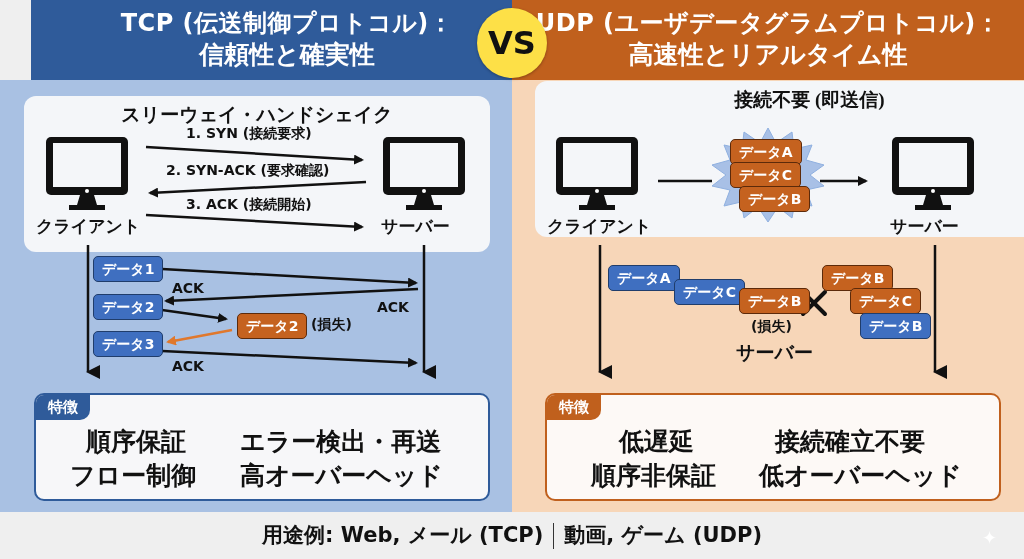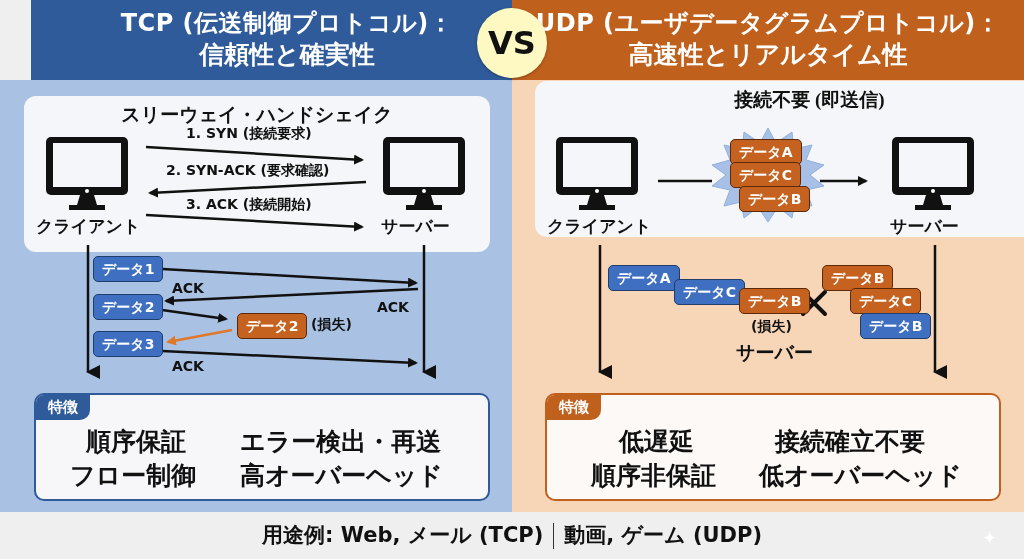--- a/index.html
+++ b/index.html
@@ -6,21 +6,21 @@
   body { width:1024px; height:559px; overflow:hidden; position:relative; background:#efefef;
          font-family:"DejaVu Sans", "Liberation Sans", sans-serif; color:#111; }
   .abs { position:absolute; }
   
   .hdr { position:absolute; top:0; height:80px; color:#fff; text-align:center; font-weight:bold; }
   .hdr-l { left:0; width:512px; background:#2f5b9a;margin-left:31px; }
   .hdr-r { left:512px; width:512px; background:#c0601d; }
   .hdr .t1 { display:block; font-size:24px; line-height:30px; margin-top:8px; letter-spacing:0.5px; }
   .hdr .t2 { display:block; font-size:25px; line-height:34px; }
   .vs { position:absolute; left:477px; top:8px; width:70px; height:70px; border-radius:50%;
-        background:#fef9c3; color:#111; font-weight:bold; font-size:32px; line-height:70px; text-align:center;
+        background:#fde047; color:#111; font-weight:bold; font-size:32px; line-height:70px; text-align:center;
         box-shadow:0 1px 3px rgba(0,0,0,0.3); z-index:5; }
   
   .panel { position:absolute; top:80px; height:432px; }
   .panel-l { left:0; width:512px; background:#a9c1e3; }
   .panel-r { left:512px; width:512px; background:#f7d6b8; }
   .card { position:absolute; background:#f4f6f9; border-radius:12px; }
   .card-title { position:absolute; left:0; right:0; text-align:center; font-weight:bold; font-size:19px; }
   .lbl { position:absolute; font-weight:bold; font-size:15px; white-space:nowrap;text-align:right; }
   .big { font-size:17px; }
   .pkt { position:absolute; height:24px; line-height:24px; padding:0 8px; border-radius:5px; color:#fff;

